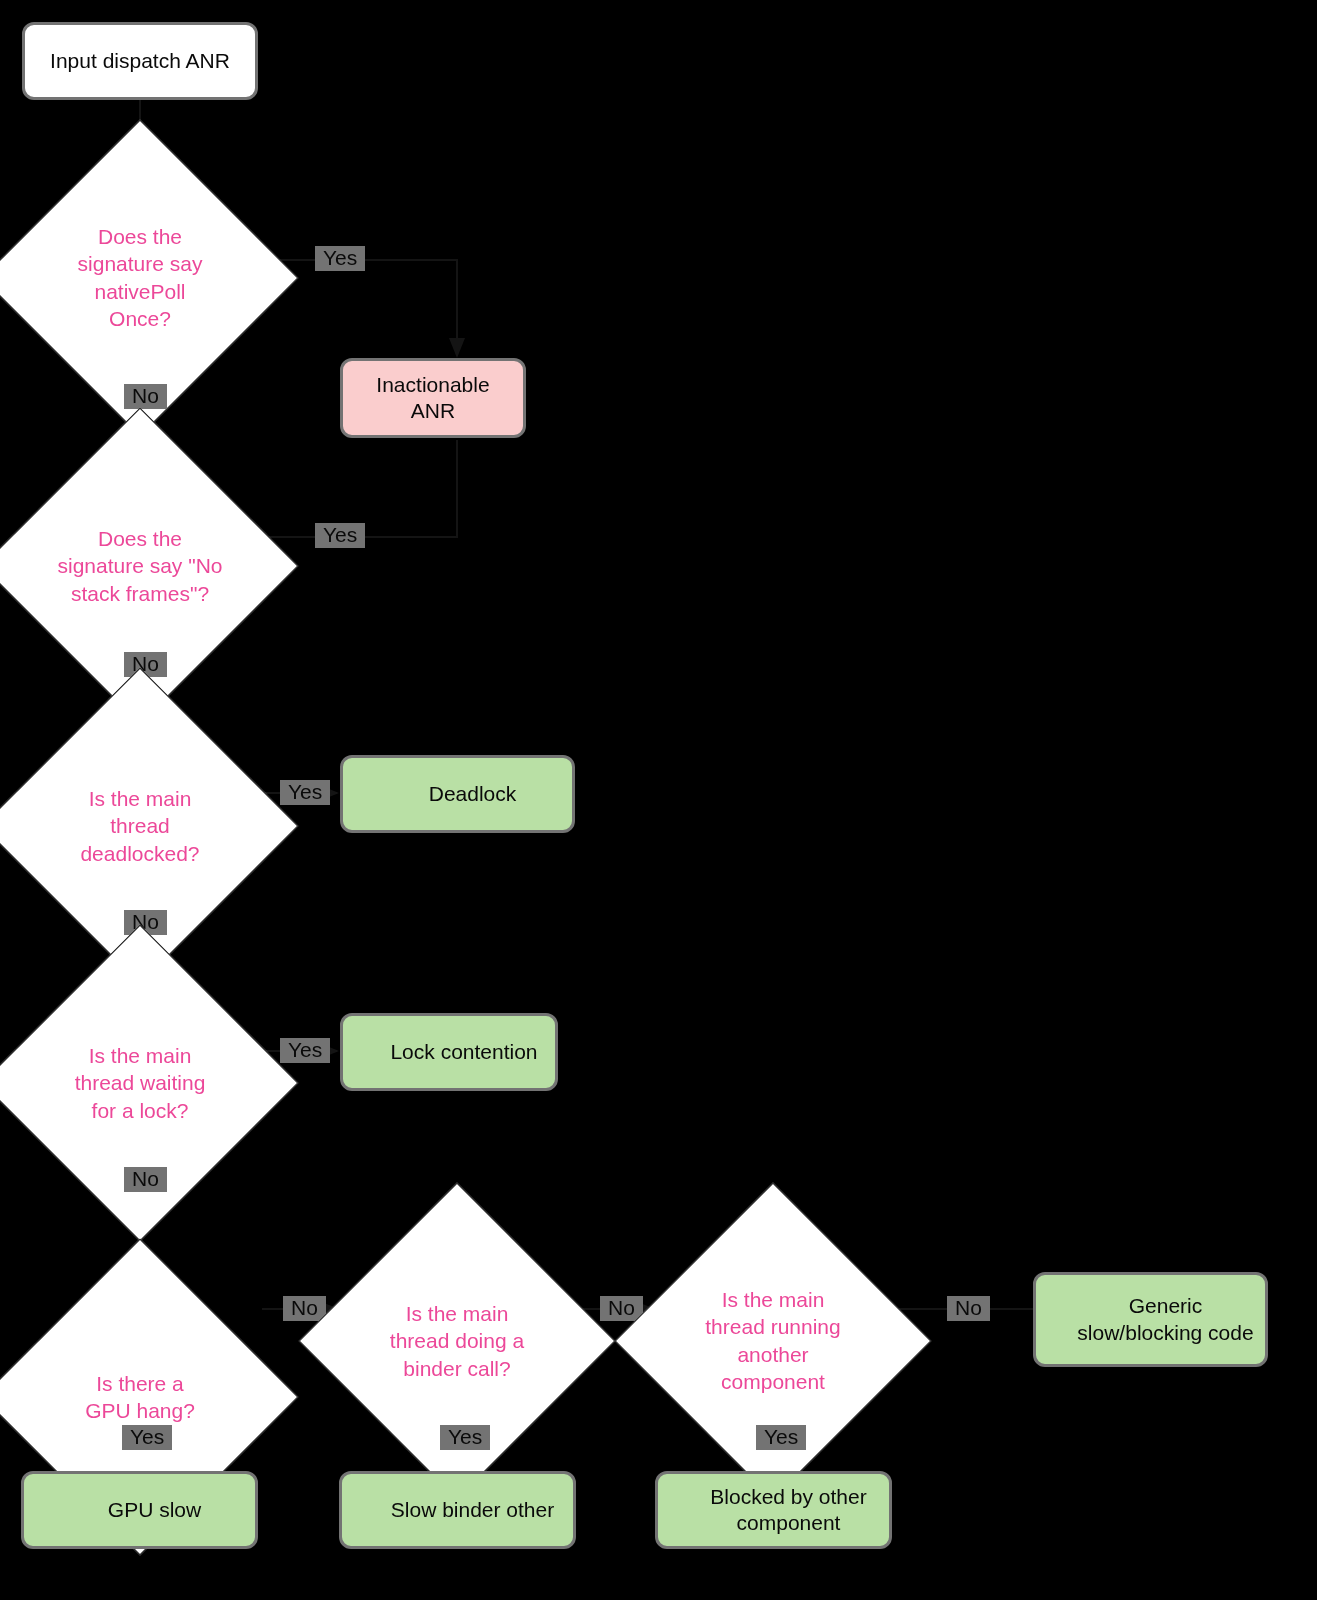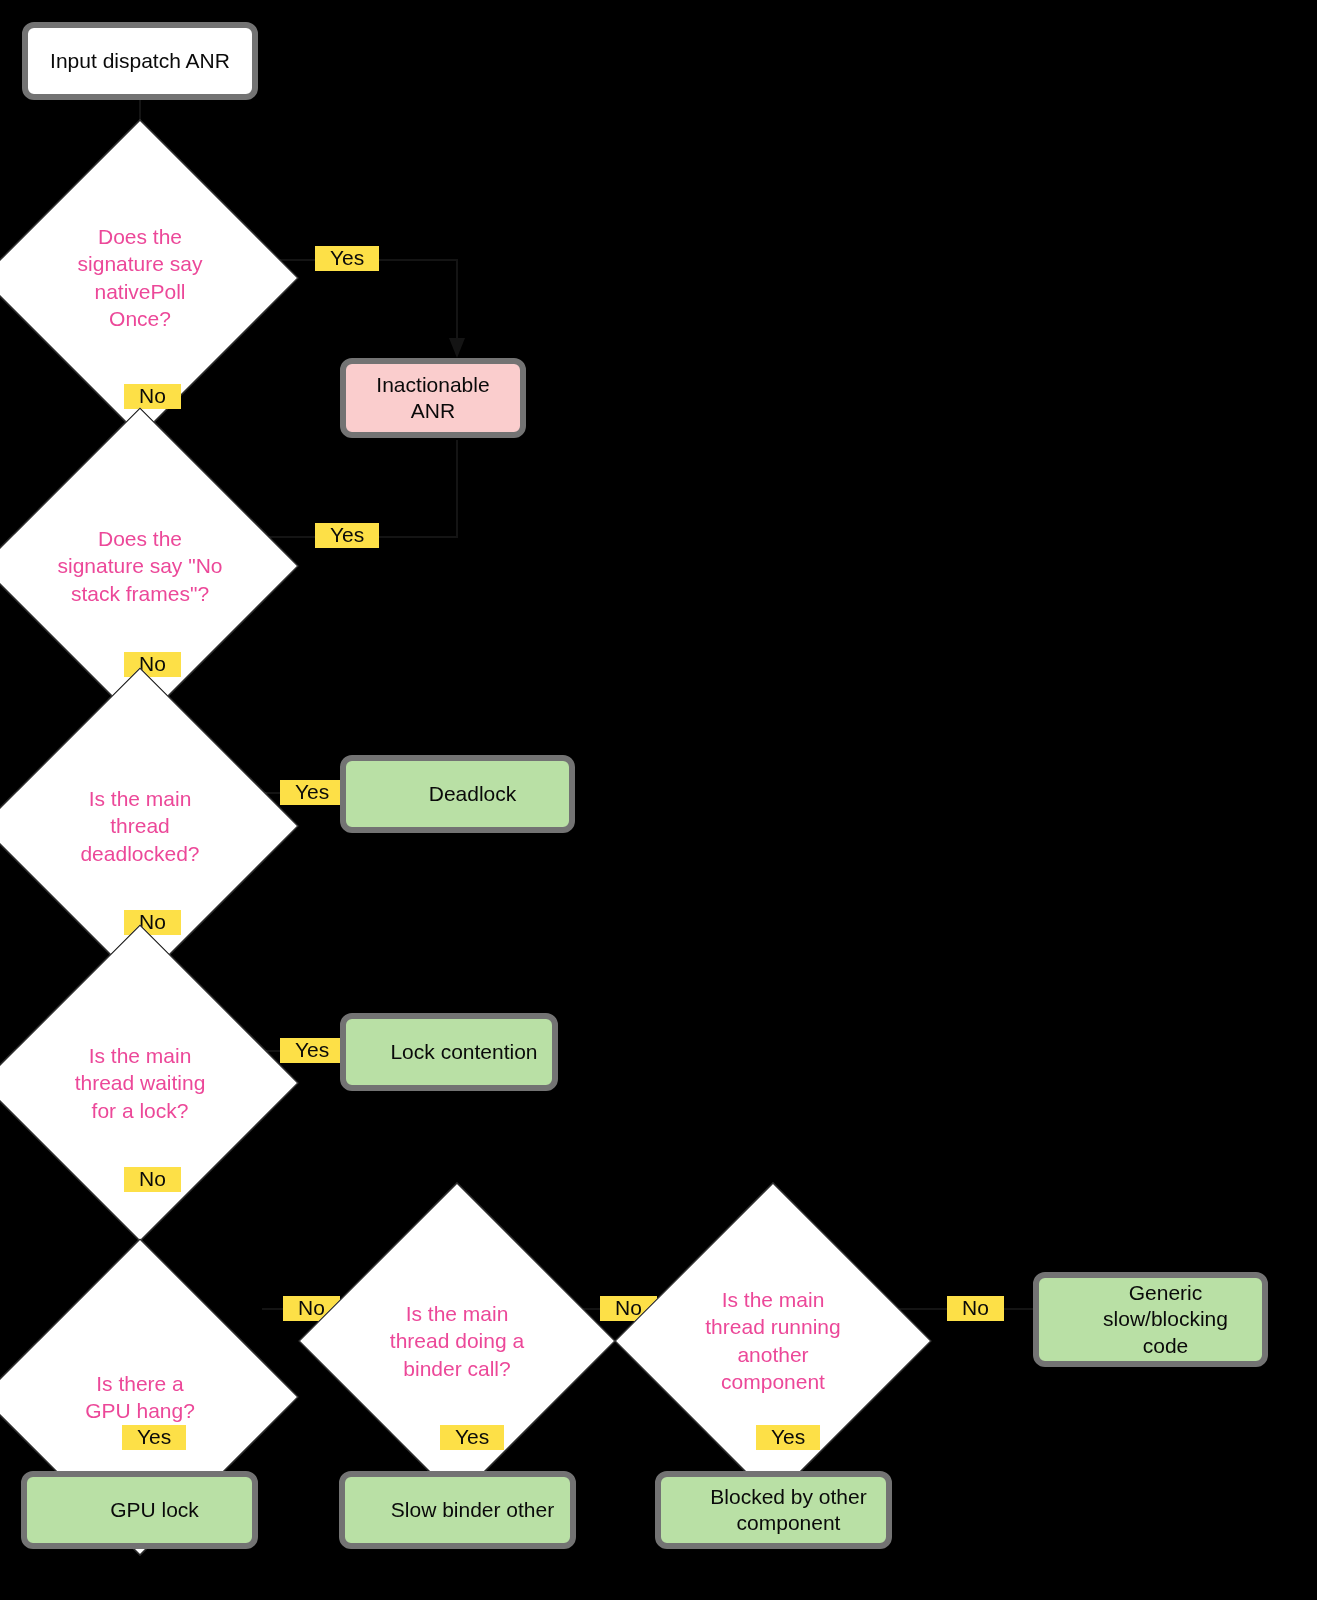--- a/index.html
+++ b/index.html
@@ -22,21 +22,21 @@
     box-sizing: border-box;
     display: flex;
     align-items: center;
     justify-content: center;
     text-align: center;
     color: #0a0a0a;
     line-height: 1.26;
   }
   .rounded-box {
     border-radius: 12px;
-    border: 6px solid #737373;
+    border: 3px solid #737373;
     font-size: 21px;
     padding: 4px 10px;
   }
   .box-white { background: #ffffff; }
   .box-pink  { background: #facdcd; }
   .box-green { background: #b9e0a5; padding-left: 40px; }
 
   
   .diamond-wrap {
     position: absolute;
@@ -60,25 +60,25 @@
     line-height: 1.30;
     color: #ec4899;
     white-space: pre-line;
     pointer-events: none;
   }
   .diamond-label.wide { width: 215px; }
 
   
   .edge-label {
     position: absolute;
-    background: #fde047;
+    background: #737373;
     color: #0a0a0a;
     font-size: 21px;
     line-height: 1.18;
-    padding: 0 15px;
+    padding: 0 8px;
     white-space: nowrap;
   }
 
   
   .connector-layer {
     position: absolute;
     left: 0;
     top: 0;
     width: 1317px;
     height: 1600px;
@@ -209,21 +209,21 @@
   </div>
   <div class="edge-label" style="left:947px; top:1296px;">No</div>
   <div class="edge-label" style="left:756px; top:1425px;">Yes</div>
 
   <div class="node rounded-box box-green" style="left:1033px; top:1272px; width:235px; height:95px;">
     <span class="multiline" style="white-space:pre-line;">Generic
 slow/blocking code</span>
   </div>
 
   <div class="node rounded-box box-green" style="left:21px; top:1471px; width:237px; height:78px;">
-    <span>GPU lock</span>
+    <span>GPU slow</span>
   </div>
 
   <div class="node rounded-box box-green" style="left:339px; top:1471px; width:237px; height:78px;">
     <span>Slow binder other</span>
   </div>
 
   <div class="node rounded-box box-green" style="left:655px; top:1471px; width:237px; height:78px;align-items:center;">
     <span style="white-space:pre-line;">Blocked by other
 component</span>
   </div>

